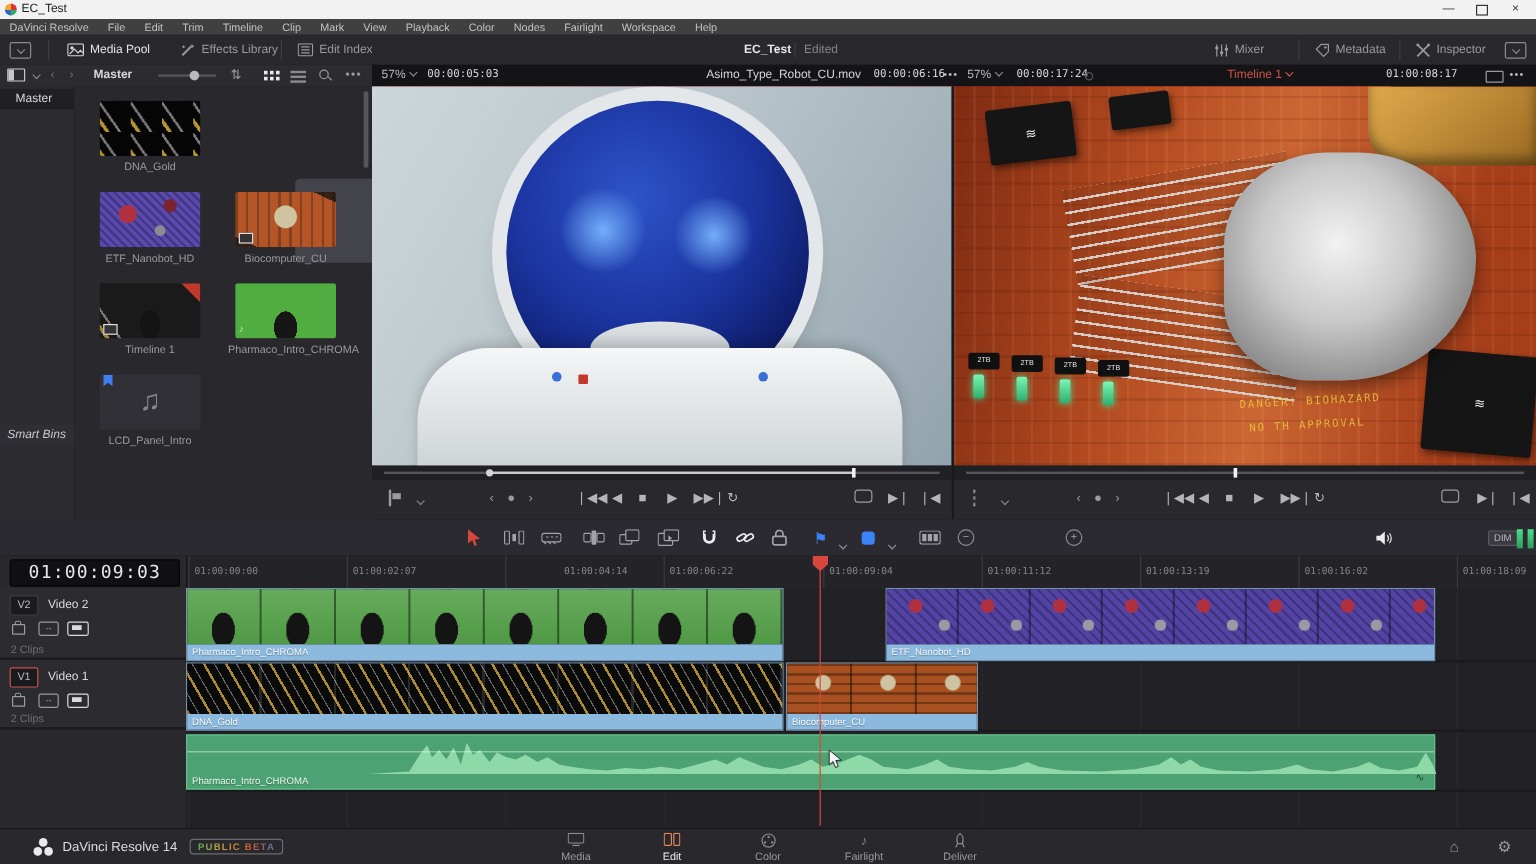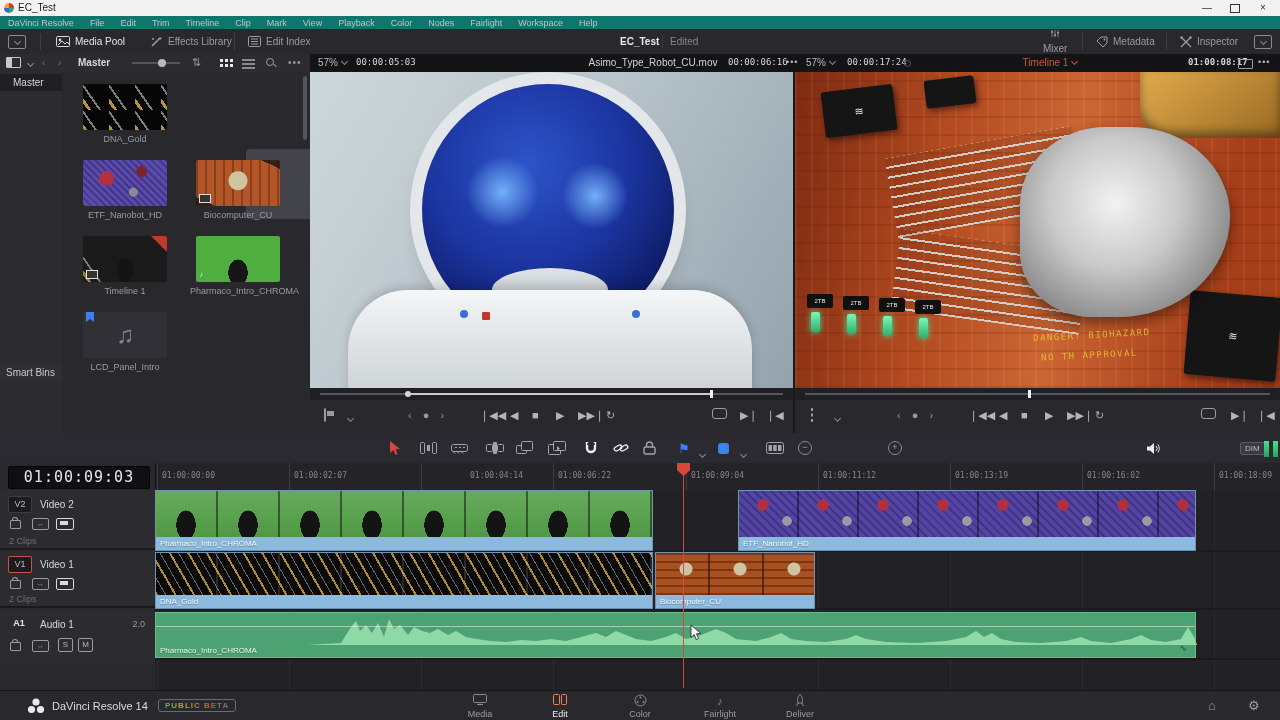--- a/index.html
+++ b/index.html
@@ -7,21 +7,21 @@
           font-family:"Liberation Sans",sans-serif;color:#c8c8cc;-webkit-font-smoothing:antialiased;}
   .abs{position:absolute;}
   .vsep{position:absolute;width:1px;background:#3c3c42;}
   .chev{display:inline-block;width:4px;height:4px;border-right:1px solid #8a8a90;border-bottom:1px solid #8a8a90;transform:rotate(45deg);margin-left:4px;margin-bottom:2px;}
   .dots{color:#8a8a90;font-size:9px;letter-spacing:1px;}
   
   .titlebar{left:0;top:0;width:1280px;height:16px;background:#f2f2f2;color:#1b1b1b;font-size:10px;}
   .appicon{left:4px;top:3px;width:10px;height:10px;border-radius:50%;background:conic-gradient(#d33 0 25%,#3a6 25% 50%,#36c 50% 75%,#ea3 75%);}
   .winbtn{top:1px;width:26px;height:14px;text-align:center;font-size:10px;color:#333;line-height:14px;}
   
-  .menubar{left:0;top:16px;width:1280px;height:13px;background:#0f766e;border-bottom:1px solid #1c1c20;}
+  .menubar{left:0;top:16px;width:1280px;height:13px;background:#404040;border-bottom:1px solid #1c1c20;}
   .menubar span{float:left;font-size:9px;color:#c2c2c6;padding:2px 8px 0 8px;}
   
   .topbar{left:0;top:29px;width:1280px;height:25px;background:#28282d;border-bottom:1px solid #1b1b1f;}
   .tbarbtn{position:absolute;top:0;height:25px;display:flex;align-items:center;gap:5px;font-size:10px;color:#9a9aa0;}
   .tbarbtn.active{color:#e4e4e8;}
   .panelbox{width:16px;height:12px;border:1px solid #8a8a90;border-radius:2px;display:flex;align-items:center;justify-content:center;}
   .panelbox .chev{margin:0 0 1px 0;}
   
   .pooltoolbar{left:0;top:54px;width:310px;height:18px;background:#2b2b30;border-bottom:1px solid #1b1b1f;border-right:1px solid #1b1b1f;}
   .poolicon{position:absolute;top:3px;color:#9a9aa0;font-size:10px;}
@@ -207,21 +207,21 @@
         </svg>
       <span>Edit Index</span>
     </div>
     <div class="tbarbtn" style="left:620px;color:#e8e8ec;font-weight:bold;">
         <span>EC_Test</span>
       </div>
     <div class="vsep" style="left:662px;top:6px;height:13px;"></div>
     <div class="tbarbtn" style="left:670px;color:#85858c;">
         <span>Edited</span>
       </div>
-    <div class="tbarbtn" style="left:1043px;flex-direction:column;">
+    <div class="tbarbtn" style="left:1012px;">
       <svg width="12" height="12" viewBox="0 0 12 12">
           <path d="M2 1 v10 M6 1 v10 M10 1 v10" stroke="#9a9aa0"></path>
           <circle cx="2" cy="4" r="1.4" fill="#9a9aa0"></circle>
           <circle cx="6" cy="8" r="1.4" fill="#9a9aa0"></circle>
           <circle cx="10" cy="5" r="1.4" fill="#9a9aa0"></circle>
         </svg>
       <span>Mixer</span>
     </div>
     <div class="vsep" style="left:1082px;top:4px;height:17px;"></div>
     <div class="tbarbtn" style="left:1096px;">
@@ -264,21 +264,21 @@
       </div>
     <div class="abs" style="left:266px;top:4px;width:10px;height:10px;">
         <span style="position:absolute;width:6px;height:6px;border:1px solid #9a9aa0;border-radius:50%;"></span>
         <span style="position:absolute;left:7px;top:7px;width:4px;height:1px;background:#9a9aa0;transform:rotate(45deg);"></span>
       </div>
     <span class="poolicon dots" style="left:288px;">•••</span>
   </div>
 
   <div class="abs binscol">
     <div class="binrow" style="top:2px;background:#1f1f24;">Master</div>
-    <div class="binrow" style="top:292px;background:#2e2e34;padding-left:6px;color:#c8c8cc;">Smart Bins</div>
+    <div class="binrow" style="top:282px;background:#2e2e34;padding-left:6px;color:#c8c8cc;font-style:italic;">Smart Bins</div>
   </div>
 
   <div class="abs poolgrid">
     <div class="selectedcell"></div>
     <div class="cell" style="left:15px;top:12px;">
       <div class="thumb th-dna"></div>
       <span class="celllabel">DNA_Gold</span>
     </div>
     <div class="cell" style="left:15px;top:88px;">
       <div class="thumb th-nano"></div>
@@ -316,21 +316,21 @@
   <div class="abs viewerheader">
     <span class="vhtext" style="left:8px;"><span>57%</span><span class="chev"></span></span>
     <span class="vhtext tcmono" style="left:46px;">00:00:05:03</span>
     <span class="vhtext" style="left:178px;width:330px;text-align:center;color:#d4d4d8;">Asimo_Type_Robot_CU.mov</span>
     <span class="vhtext tcmono" style="left:418px;">00:00:06:16</span>
     <span class="vhtext dots" style="left:476px;">•••</span>
     <span class="vhtext" style="left:496px;"><span>57%</span><span class="chev"></span></span>
     <span class="vhtext tcmono" style="left:537px;">00:00:17:24</span>
     <span class="vhtext" style="left:594px;top:6px;width:5px;height:5px;border:1px solid #55555c;border-radius:50%;"></span>
     <span class="vhtext" style="left:650px;width:180px;text-align:center;color:#c9564a;"><span>Timeline 1</span><span class="chev" style="border-color:#c9564a;"></span></span>
-    <span class="vhtext tcmono" style="left:878px;font-weight:bold;">01:00:08:17</span>
+    <span class="vhtext tcmono" style="left:845px;">01:00:08:17</span>
     <span class="vhtext" style="left:928px;top:5px;width:13px;height:8px;border:1px solid #9a9aa0;border-radius:1px;"></span>
     <span class="vhtext dots" style="left:948px;">•••</span>
   </div>
 
   <div class="abs viewer robot-bg" style="left:310px;width:483px;">
     <div class="robot-dome"></div>
     <div class="robot-eye" style="left:155px;top:85px;width:75px;height:70px;"></div>
     <div class="robot-eye" style="left:250px;top:92px;width:70px;height:64px;"></div>
     <div class="robot-neck"></div>
     <div class="robot-body"></div>
@@ -556,37 +556,20 @@
           <span class="ic-lock"></span>
         </span>
       <span class="ticon" style="left:32px;top:28px;">
           <span class="ic-auto">↔</span>
         </span>
       <span class="ticon" style="left:56px;top:28px;">
           <span class="ic-film"></span>
         </span>
       <span class="tcount" style="top:44px;">2 Clips</span>
     </div>
-    <div class="thdr" style="top:147px;height:53px;border-bottom:none;">
-      <span class="badge" style="background:none;border:none;color:#e4e4e8;font-weight:bold;">A1</span>
-      <span class="tname">Audio 1</span>
-      <span class="abs" style="right:10px;top:9px;font-size:9px;color:#9a9aa0;">2.0</span>
-      <span class="ticon" style="left:10px;top:32px;">
-          <span class="ic-lock"></span>
-        </span>
-      <span class="ticon" style="left:32px;top:30px;">
-          <span class="ic-auto">↔</span>
-        </span>
-      <span class="ticon" style="left:58px;top:28px;">
-          <span class="smbox">S</span>
-        </span>
-      <span class="ticon" style="left:78px;top:28px;">
-          <span class="smbox">M</span>
-        </span>
-    </div>
   </div>
 
   <div class="abs trackarea">
     <div class="gridline" style="left:2px;"></div>
       <div class="gridline" style="left:134px;"></div>
     <div class="gridline" style="left:266px;"></div>
       <div class="gridline" style="left:398px;"></div>
     <div class="gridline" style="left:663px;"></div>
       <div class="gridline" style="left:795px;"></div>
     <div class="gridline" style="left:927px;"></div>

